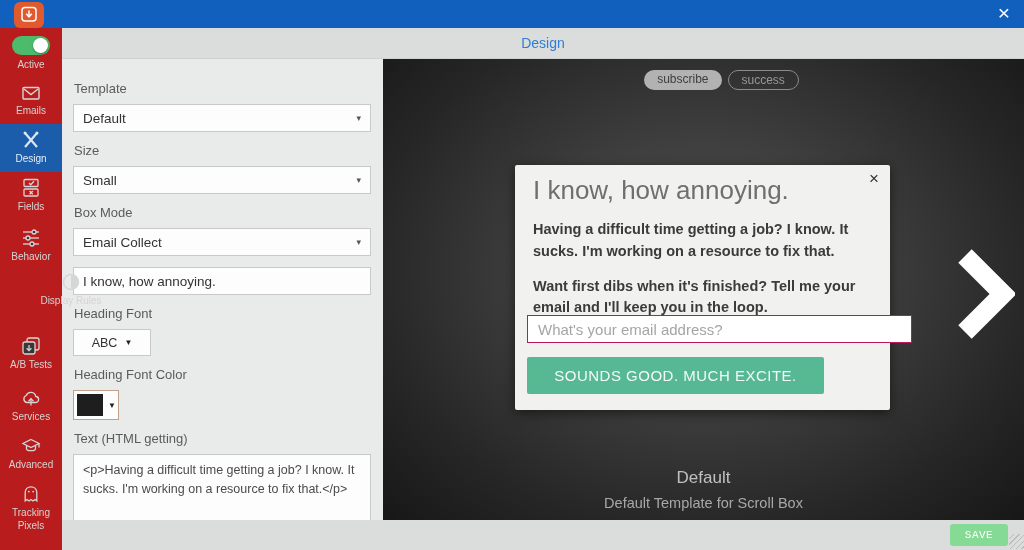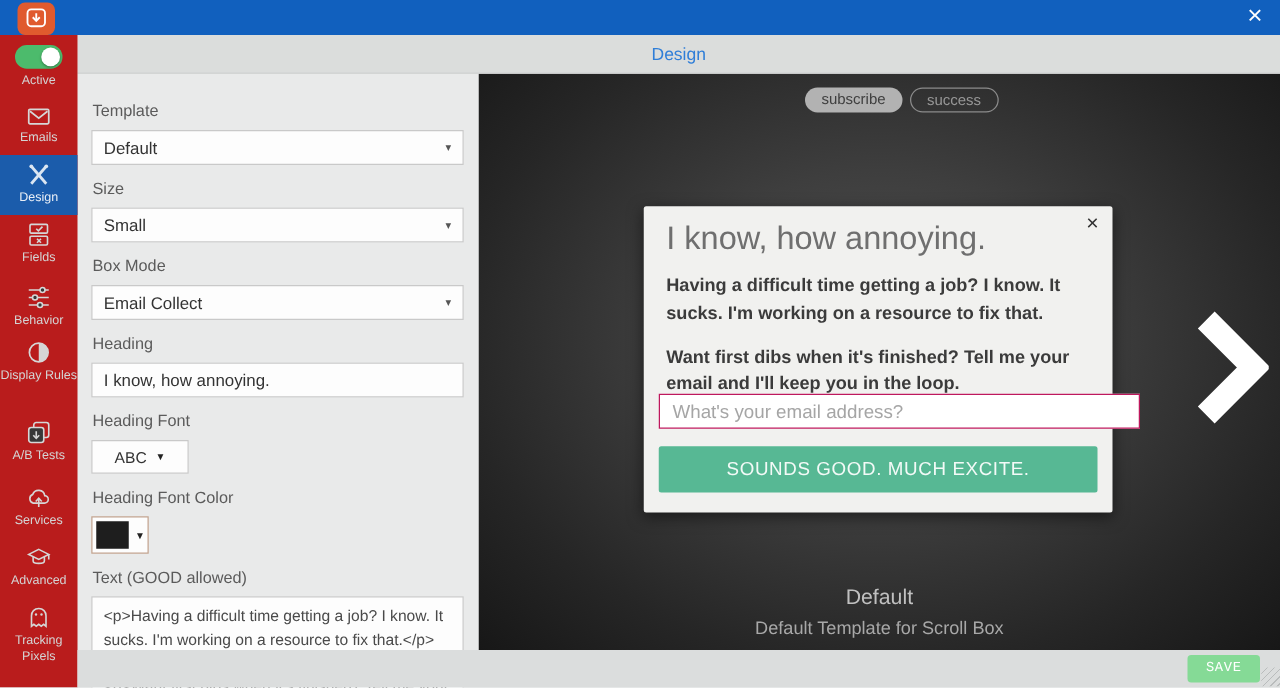--- a/index.html
+++ b/index.html
@@ -55,21 +55,21 @@
   .modal{position:absolute;left:132px;top:107px;width:375px;height:245px;background:#f1f1ef;
          border-radius:2px;box-shadow:0 3px 12px rgba(0,0,0,.5);}
   .modal-close{position:absolute;top:4px;right:11px;font-size:17px;color:#333;cursor:pointer;}
   .modal-h{position:absolute;left:18px;top:10px;font-size:26px;font-weight:300;color:#6f6f6f;margin:0;}
   .modal-body{position:absolute;left:18px;right:16px;top:54px;}
   .modal-body p{margin:0 0 13px 0;font-size:14.5px;font-weight:600;line-height:1.5;color:#3b3b3b;}
   .modal-email{position:absolute;left:12px;top:150px;width:385px;height:28px;box-sizing:border-box;
          border:1px solid #be185d;background:#fff;padding:0 10px;font-size:15px;color:#444;
          font-family:"Liberation Sans",sans-serif;}
   .modal-email::placeholder{color:#a5a5a5;}
-  .modal-btn{position:absolute;left:12px;top:192px;width:351px;height:37px;background:#57b894;border:none;
+  .modal-btn{position:absolute;left:12px;top:192px;width:297px;height:37px;background:#57b894;border:none;
          color:#f3faf7;font-size:15px;letter-spacing:.5px;cursor:pointer;border-radius:2px;
          font-family:"Liberation Sans",sans-serif;}
   .chevron{position:absolute;right:9px;top:190px;cursor:pointer;}
   .pv-footer{position:absolute;left:0;width:100%;text-align:center;}
   .pv-name{top:410px;font-size:17px;color:#c0c0c0;}
   .pv-desc{top:437px;font-size:14.5px;color:#a8a8a8;}
   
   .bottombar{position:absolute;left:62px;top:520px;width:962px;height:30px;background:#dbdddd;z-index:25;}
   .save-btn{position:absolute;right:16px;top:4px;width:58px;height:22px;background:#85da96;border:none;
             border-radius:3px;color:#fff;font-size:11px;letter-spacing:.5px;cursor:pointer;
@@ -135,21 +135,21 @@
       <line x1="2" y1="4" x2="18" y2="4" stroke="#d6d6d6" stroke-width="1.3"></line>
       <circle cx="13" cy="4" r="2" fill="#373737" stroke="#d6d6d6" stroke-width="1.3"></circle>
       <line x1="2" y1="10" x2="18" y2="10" stroke="#d6d6d6" stroke-width="1.3"></line>
       <circle cx="7" cy="10" r="2" fill="#373737" stroke="#d6d6d6" stroke-width="1.3"></circle>
       <line x1="2" y1="16" x2="18" y2="16" stroke="#d6d6d6" stroke-width="1.3"></line>
       <circle cx="11" cy="16" r="2" fill="#373737" stroke="#d6d6d6" stroke-width="1.3"></circle>
     </svg>
     <span>Behavior</span>
   </div>
 
-  <div class="side-item" style="top:244px;">
+  <div class="side-item" style="top:244px;padding-left:40px;">
     <svg class="icn" width="20" height="20" viewBox="0 0 20 20">
       <circle cx="10" cy="10" r="7.5" fill="none" stroke="#d6d6d6" stroke-width="1.4"></circle>
       <path d="M10,2.5 a7.5,7.5 0 0 1 0,15 Z" fill="#d6d6d6"></path>
     </svg>
     <span>Display Rules</span>
   </div>
 
   <div class="side-item" style="top:308px;">
     <svg class="icn" width="20" height="20" viewBox="0 0 20 20">
       <rect x="6" y="2" width="12" height="12" rx="2" fill="none" stroke="#d6d6d6" stroke-width="1.3"></rect>
@@ -205,36 +205,35 @@
     <span>Small</span>
     <span class="caret">▾</span>
   </div>
 
   <div class="f-label">Box Mode</div>
   <div class="selectbox">
     <span>Email Collect</span>
     <span class="caret">▾</span>
   </div>
 
-  <div class="f-label">Heading</div>
   <input class="textinput" type="text" value="I know, how annoying." style="">
 
   <div class="f-label">Heading Font</div>
   <div class="smallselect">
     <span>ABC</span>
     <span class="caret">▼</span>
   </div>
 
   <div class="f-label">Heading Font Color</div>
   <div class="swatchbox">
     <div class="swatch"></div>
     <span class="caret">▼</span>
   </div>
 
-  <div class="f-label">Text (GOOD allowed)</div>
+  <div class="f-label">Text (HTML getting)</div>
   <textarea class="htmlarea" style="">&lt;p&gt;Having a difficult time getting a job? I know. It sucks. I'm working on a resource to fix that.&lt;/p&gt;
 
 &lt;p&gt;Want first dibs when it's finished? Tell me your email</textarea>
 </div>
 
 <div class="preview">
 
   <div class="pills">
     <span class="pill filled">subscribe</span>
     <span class="pill outline">success</span>

